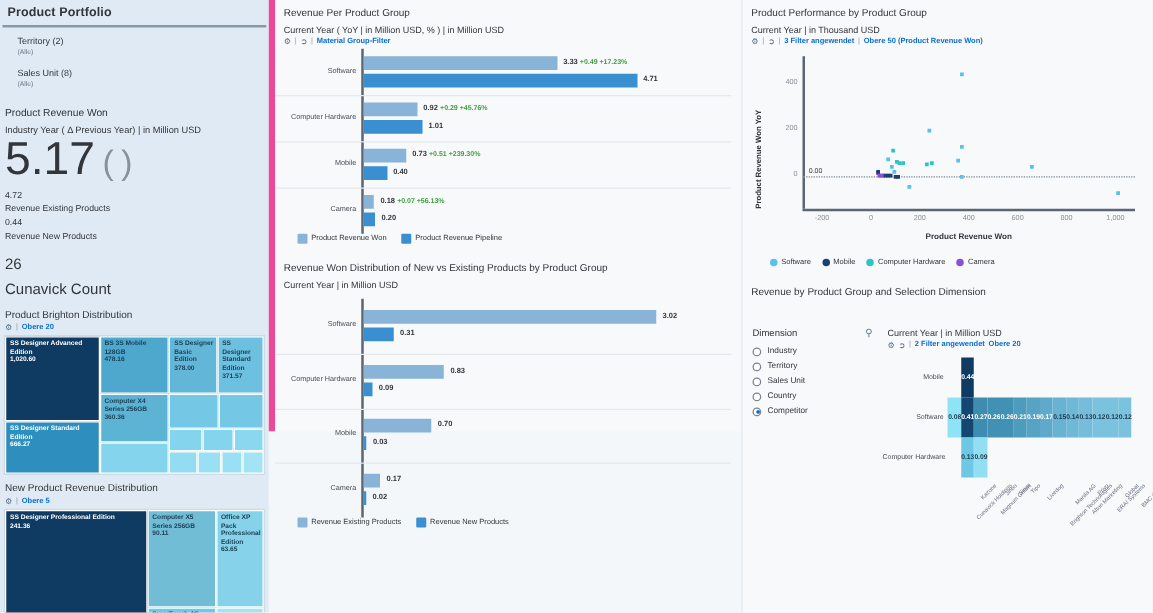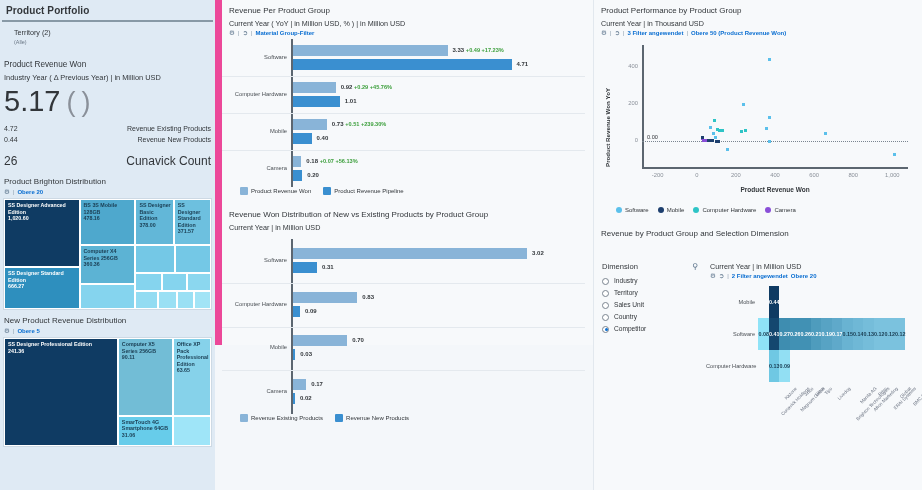--- a/index.html
+++ b/index.html
@@ -25,44 +25,44 @@
   }
   .title-rule { height: 2px; background: #8899a6; margin: 0 2px 6px 2px; }
 
   .filter-block { padding: 0 0 0 14px; margin-bottom: 8px; }
   .filter-label { font-size: 7.2px; color: #32363a; line-height: 10px; }
   .filter-value { font-size: 5.4px; color: #6a7785; line-height: 8px; }
 
   .kpi-head { font-size: 8.2px; color: #32363a; padding: 6px 0 2px 4px; }
   .kpi-sub { font-size: 7.4px; color: #32363a; padding: 2px 0 2px 4px; }
   .kpi-big { padding-left: 4px; display: flex; align-items: baseline; gap: 6px; }
-  .kpi-num { font-size: 29px; color: #32363a; line-height: 34px; font-weight: 400; }
+  .kpi-num { font-size: 37px; color: #32363a; line-height: 34px; font-weight: 400; }
   .kpi-delta { font-size: 27px; line-height: 34px; }
   .kpi-paren { color: #8a9099; }
   .kpi-rows { padding: 4px 4px 0 4px; }
-  .kpi-row { display: flex; justify-content: space-between; font-size: 7px; line-height: 11px; color: #32363a; }
+  .kpi-row { display: flex; font-size: 7px; line-height: 11px; color: #32363a; flex-direction: column; }
   .kpi-row.count { font-size: 12px; line-height: 20px; padding-top: 6px; }
   .kpi-row.count .lbl { font-size: 12px; }
 
   .sect-title { font-size: 8px; color: #32363a; padding: 6px 0 2px 4px; }
   .sect-ctrl { display: flex; align-items: center; gap: 3px; padding-left: 4px; font-size: 6px; margin-bottom: 2px; }
   .ctrl-icon { font-size: 6.5px; color: #5b738b; }
   .ctrl-sep { color: #8a9bab; }
   .ctrl-link { color: #0a6ed1; font-weight: bold; font-size: 6px; }
 
   .treemap { position: relative; margin: 0 3px; border: 1px solid #cdd9e4; }
   .tm-cell { position: absolute; border: 1px solid #ffffff; overflow: hidden; }
   .tm-label { font-size: 5.3px; line-height: 6.6px; padding: 2px 2px 0 3px; font-weight: bold; }
   .tm-val { font-size: 5.3px; line-height: 6.6px; padding: 0 2px 0 3px; font-weight: bold; }
 
   
   .col-mid {
     width: 378px; flex: 0 0 378px; height: 345px;
     background: #f7f9fb; position: relative;
-    border-left: 7px solid #ec4899;
+    border-left: 5px solid #ec4899;
   }
   .panel { position: relative; }
   .panel-title { font-size: 8px; color: #32363a; padding: 6px 0 4px 7px; }
   .panel-sub { font-size: 7.2px; color: #32363a; padding: 0 0 1px 7px; }
 
   .bar-chart { position: relative; margin-left: 7px; }
   .bc-axis { position: absolute; top: 0; bottom: 0; width: 2px; background: #5c6670; }
   .bc-grp-line { position: absolute; left: -7px; right: 0; height: 1px; background: #e4e9ee; }
   .bc-catlabel {
     position: absolute; left: 0; text-align: right;
@@ -119,20 +119,24 @@
 <body>
 
 <div id="app">
 
   <div class="col-left">
     <div class="portfolio-title">Product Portfolio</div>
     <div class="title-rule"></div>
 
     <div class="filter-block">
       <div class="filter-label">Territory (2)</div>
+      <div class="filter-value">(Alle)</div>
+    </div>
+    <div class="filter-block">
+      <div class="filter-label">Sales Unit (8)</div>
       <div class="filter-value">(Alle)</div>
     </div>
 
     <div class="kpi-head">Product Revenue Won</div>
     <div class="kpi-sub">Industry Year ( Δ Previous Year) | in Million USD</div>
     <div class="kpi-big">
       <span class="kpi-num">5.17</span>
       <span class="kpi-delta kpi-paren">(</span>
       <span class="kpi-delta kpi-paren">)</span>
     </div>

